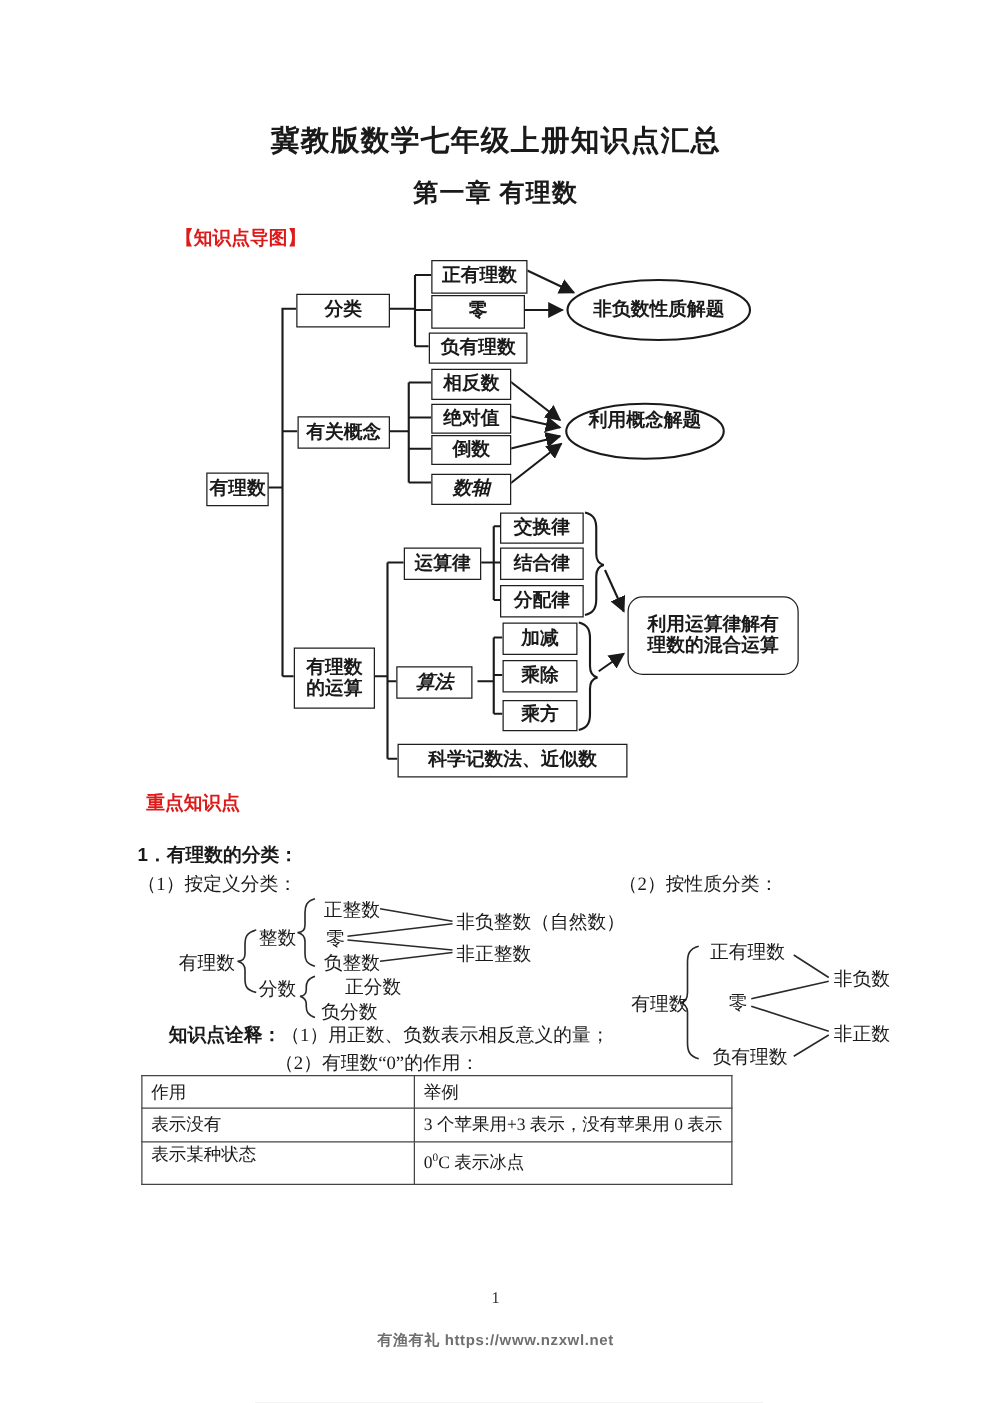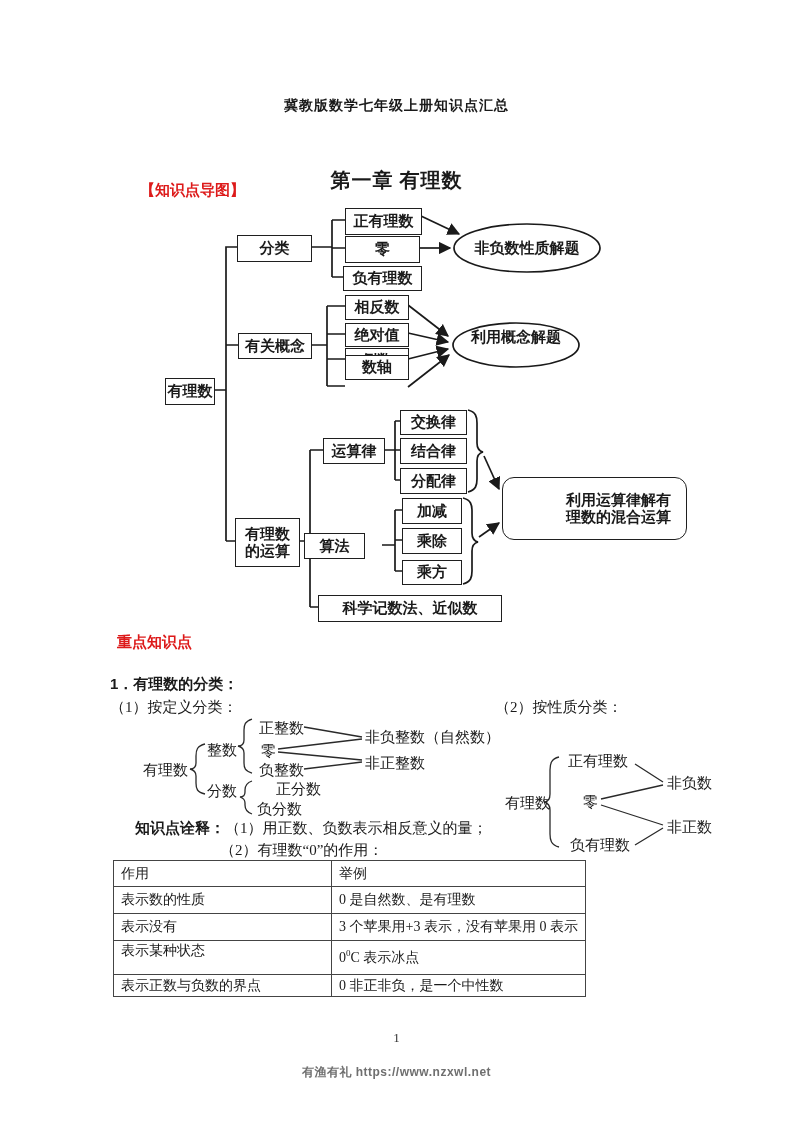--- a/index.html
+++ b/index.html
@@ -1,34 +1,34 @@
 <!DOCTYPE html>
 <html><head>
 <meta charset="utf-8">
 <style>
   html,body{margin:0;padding:0;background:#e9e9e9;}
   .page{position:relative;width:793px;height:1122px;background:#ffffff;margin:0 auto;
         font-family:"Liberation Serif",serif;color:#1a1a1a;overflow:hidden;}
   .abs{position:absolute;}
   .center{left:0;width:793px;text-align:center;}
-  .doc-title{top:97px;font-size:14px;font-weight:bold;letter-spacing:1px;}
-  .chapter-title{top:141px;font-size:20px;font-weight:bold;letter-spacing:1px;margin-top:26px;}
+  .doc-title{top:97px;font-size:23px;font-weight:bold;letter-spacing:1px;}
+  .chapter-title{top:141px;font-size:20px;font-weight:bold;letter-spacing:1px;}
   .red{color:#DD1A1A;}
   .hei{font-family:"Liberation Sans",sans-serif;}
   .b{font-weight:bold;}
   svg.connectors{position:absolute;left:0;top:0;z-index:1;}
   .lbl{position:absolute;z-index:2;font-size:15px;white-space:nowrap;}
   .mbox{position:absolute;z-index:2;border:1.8px solid #1f1f1f;background:#fff;
         display:flex;align-items:center;justify-content:center;
         font-family:"Liberation Sans",sans-serif;font-weight:bold;font-size:15px;
         white-space:nowrap;line-height:1.1;}
   .mtext{position:absolute;z-index:2;display:flex;align-items:center;justify-content:center;
          font-family:"Liberation Sans",sans-serif;font-weight:bold;font-size:15px;
          white-space:nowrap;line-height:1.15;}
-  .round{border-radius:12px;flex-direction:column;padding-left:48px;}
+  .round{border-radius:12px;flex-direction:column;}
   .col{flex-direction:column;}
   table.ztable{position:absolute;left:113px;top:860px;z-index:2;border-collapse:collapse;
         font-size:14px;table-layout:fixed;}
   table.ztable td{border:1.2px solid #444;padding:1px 7px;vertical-align:middle;overflow:hidden;white-space:nowrap;}
   .footer-num{top:1030px;font-size:13px;color:#333;}
   .footer-link{top:1064px;font-size:12px;color:#6f6f6f;letter-spacing:0.5px;
                font-family:"Liberation Sans",sans-serif;font-weight:bold;}
   sup.deg{font-size:9px;}
 </style>
 </head>
@@ -89,32 +89,32 @@
   <div class="mbox" style="left:237px;top:235px;width:73px;height:25px;">分类</div>
   <div class="mbox" style="left:345px;top:208px;width:75px;height:25px;">正有理数</div>
   <div class="mbox" style="left:345px;top:236px;width:73px;height:25px;">零</div>
   <div class="mbox" style="left:343px;top:266px;width:77px;height:23px;">负有理数</div>
   <div class="mtext" style="left:454px;top:227px;width:146px;height:42px;">非负数性质解题</div>
 
   <div class="mbox" style="left:238px;top:333px;width:72px;height:24px;">有关概念</div>
   <div class="mbox" style="left:345px;top:295px;width:62px;height:23px;">相反数</div>
   <div class="mbox" style="left:345px;top:323px;width:62px;height:22px;">绝对值</div>
   <div class="mbox" style="left:345px;top:348px;width:62px;height:22px;">倒数</div>
-  <div class="mbox" style="left:345px;top:355px;width:62px;height:23px;">数轴</div>
+  <div class="mbox" style="left:345px;top:379px;width:62px;height:23px;font-style:italic;">数轴</div>
   <div class="mtext" style="left:456px;top:325px;width:120px;height:24px;">利用概念解题</div>
 
   <div class="mbox col" style="left:235px;top:518px;width:63px;height:47px;">
     <div>有理数</div>
     <div>的运算</div>
   </div>
   <div class="mbox" style="left:323px;top:438px;width:60px;height:24px;">运算律</div>
   <div class="mbox" style="left:400px;top:410px;width:65px;height:23px;">交换律</div>
   <div class="mbox" style="left:400px;top:438px;width:65px;height:24px;">结合律</div>
   <div class="mbox" style="left:400px;top:468px;width:65px;height:24px;">分配律</div>
-  <div class="mbox" style="left:304px;top:533px;width:59px;height:24px;">算法</div>
+  <div class="mbox" style="left:317px;top:533px;width:59px;height:24px;font-style:italic;">算法</div>
   <div class="mbox" style="left:402px;top:498px;width:58px;height:24px;">加减</div>
   <div class="mbox" style="left:402px;top:528px;width:58px;height:24px;">乘除</div>
   <div class="mbox" style="left:402px;top:560px;width:58px;height:23px;">乘方</div>
   <div class="mbox" style="left:318px;top:595px;width:182px;height:25px;">科学记数法、近似数</div>
   <div class="mbox round" style="left:502px;top:477px;width:135px;height:61px;">
     <div>利用运算律解有</div>
     <div>理数的混合运算</div>
   </div>
 
   <div class="lbl hei b red" style="left:117px;top:633px;text-align:right;">重点知识点</div>
@@ -149,34 +149,26 @@
     <colgroup>
         <col style="width:218px;">
         <col style="width:248px;">
       </colgroup>
     <tbody>
         <tr>
       <td style="height:23px;margin-top:47px;">作用</td>
       <td>举例</td>
     </tr>
     <tr>
-      <td style="height:24px;">表示数的性质</td>
-      <td>0 是自然数、是有理数</td>
-    </tr>
-    <tr>
       <td style="height:24px;">表示没有</td>
       <td>3 个苹果用+3 表示，没有苹果用 0 表示</td>
     </tr>
     <tr>
       <td style="height:31px;vertical-align:top;">表示某种状态</td>
       <td><span>0</span><sup class="deg">0</sup><span>C 表示冰点</span></td>
-    </tr>
-    <tr>
-      <td style="height:19px;">表示正数与负数的界点</td>
-      <td>0 非正非负，是一个中性数</td>
     </tr>
   </tbody>
     </table>
 
   <div class="abs center footer-num">1</div>
   <div class="abs center footer-link">有渔有礼 https://www.nzxwl.net</div>
 
 </div>
 
 </body></html>

